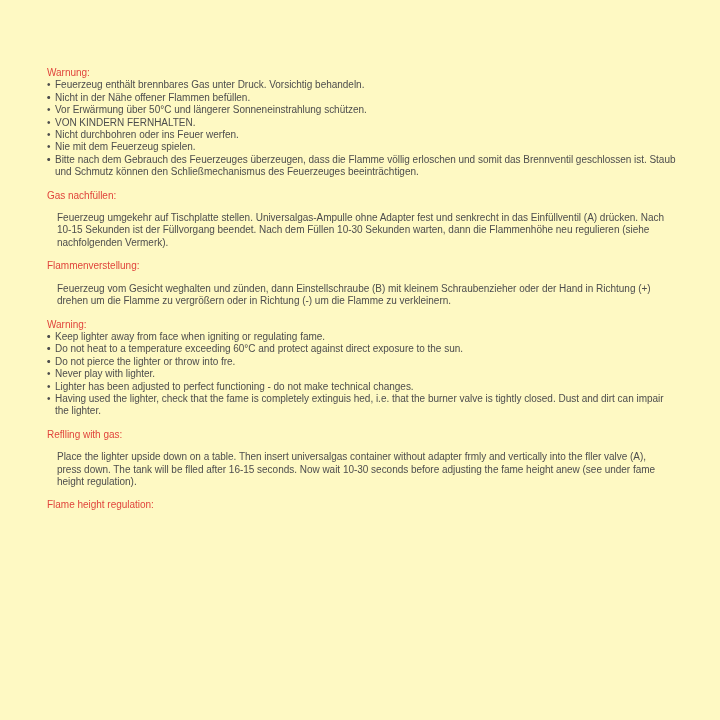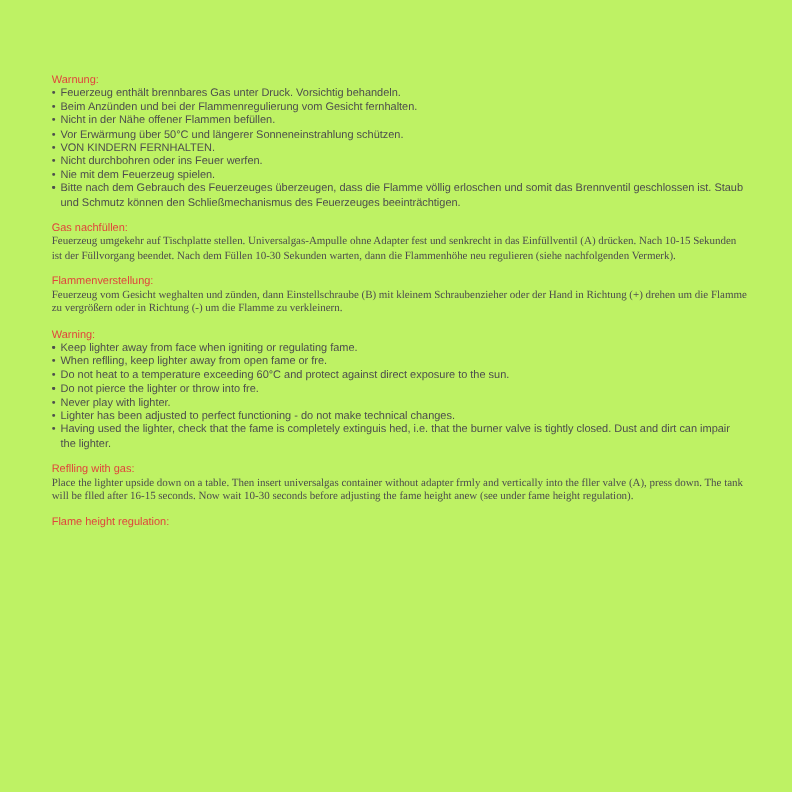--- a/index.html
+++ b/index.html
@@ -41,32 +41,32 @@
   }
   .bullets li {
     position: relative;
     padding-left: 8px;
   }
   .bullets .marker {
     position: absolute;
     left: 0;
     top: 0;
   }
-  .para { margin: 0; padding: 0; font-family: Liberation Serif, serif; }
+  .para { margin: 10px; padding: 0; }
 </style>
 </head>
 <body>
 
-<div class="page" style="background: #bef264;">
+<div class="page" style="background: #fef9c3;">
   <div class="content">
       <section class="section">
         <h2 class="heading">Warnung:</h2>
         <ul class="bullets">
           <li><span class="marker">•</span><span>Feuerzeug enthält brennbares Gas unter Druck. Vorsichtig behandeln.</span></li>
-          <li><span class="marker">•</span><span>Beim Anzünden und bei der Flammenregulierung vom Gesicht fernhalten.</span></li>
+          <li><span class="marker">•</span></li>
           <li><span class="marker">•</span><span>Nicht in der Nähe offener Flammen befüllen.</span></li>
           <li><span class="marker">•</span><span>Vor Erwärmung über 50°C und längerer Sonneneinstrahlung schützen.</span></li>
           <li><span class="marker">•</span><span>VON KINDERN FERNHALTEN.</span></li>
           <li><span class="marker">•</span><span>Nicht durchbohren oder ins Feuer werfen.</span></li>
           <li><span class="marker">•</span><span>Nie mit dem Feuerzeug spielen.</span></li>
           <li><span class="marker">•</span></li>
           <li><span class="marker">•</span><span>Bitte nach dem Gebrauch des Feuerzeuges überzeugen, dass die Flamme völlig erloschen und somit das Brennventil geschlossen ist. Staub und Schmutz können den Schließmechanismus des Feuerzeuges beeinträchtigen.</span></li>
         </ul>
       </section>
       <section class="section">
@@ -75,21 +75,21 @@
       </section>
       <section class="section">
         <h2 class="heading">Flammenverstellung:</h2>
         <p class="para">Feuerzeug vom Gesicht weghalten und zünden, dann Einstellschraube (B) mit kleinem Schraubenzieher oder der Hand in Richtung (+) drehen um die Flamme zu vergrößern oder in Richtung (-) um die Flamme zu verkleinern.</p>
       </section>
       <section class="section">
         <h2 class="heading">Warning:</h2>
         <ul class="bullets">
           <li><span class="marker">•</span></li>
           <li><span class="marker">•</span><span>Keep lighter away from face when igniting or regulating fame.</span></li>
-          <li><span class="marker">•</span><span>When reflling, keep lighter away from open fame or fre.</span></li>
+          <li><span class="marker">•</span></li>
           <li><span class="marker">•</span><span>Do not heat to a temperature exceeding 60°C and protect against direct exposure to the sun.</span></li>
           <li><span class="marker">•</span></li>
           <li><span class="marker">•</span><span>Do not pierce the lighter or throw into fre.</span></li>
           <li><span class="marker">•</span><span>Never play with lighter.</span></li>
           <li><span class="marker">•</span><span>Lighter has been adjusted to perfect functioning - do not make technical changes.</span></li>
           <li><span class="marker">•</span><span>Having used the lighter, check that the fame is completely extinguis hed, i.e. that the burner valve is tightly closed. Dust and dirt can impair the lighter.</span></li>
         </ul>
       </section>
       <section class="section">
         <h2 class="heading">Reflling with gas:</h2>

